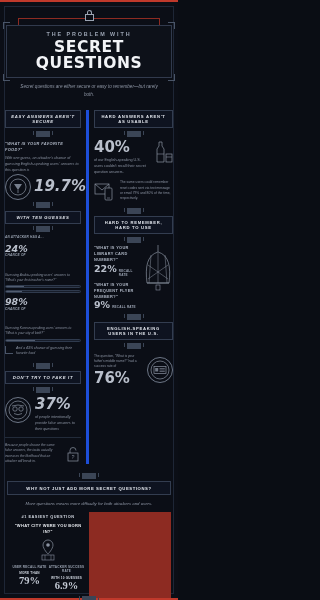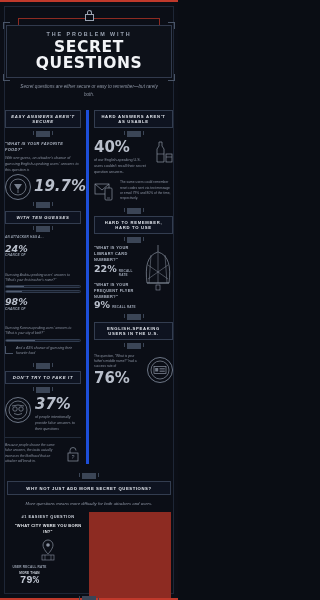--- a/index.html
+++ b/index.html
@@ -140,21 +140,21 @@
   .twoq { display:flex; margin-top:6px; position:relative; }
   .twoq > div { width:50%; padding:0 4px; }
   .redsep { position:absolute; left:50%; top:-2px; bottom:-6px; width:1px; background:#8d2b22; }
   .qnum { font-size:3.9px; font-weight:bold; letter-spacing:0.5px; color:#cfd5df; text-transform:uppercase; }
   .qtext { font-size:4px; font-weight:bold; color:#e8ebf0; line-height:1.6; margin-top:4px; letter-spacing:0.3px; }
 
   .rates { display:flex; margin-top:4px; }
   .rates > div { width:50%; }
   .rate-label { font-size:3.1px; font-weight:bold; color:#9aa3b2; line-height:1.5; letter-spacing:0.2px; text-transform:uppercase; }
   .rate-sub { font-size:3.1px; font-weight:bold; color:#cfd5df; letter-spacing:0.2px; margin-top:2px; text-transform:uppercase; }
-  .rate-val { font-size:10.5px; color:#c3c9d4; font-weight:bold; line-height:1.1; font-family:Liberation Mono, monospace; }
+  .rate-val { font-size:10.5px; color:#c3c9d4; font-weight:bold; line-height:1.1; font-family:Liberation Serif, serif; }
 
   .both-head {
     border:1px solid #333d50; font-size:3.8px; font-weight:bold;
     letter-spacing:0.5px; color:#e4e8ef; padding:3px 2px; margin-top:6px;
     display:inline-block; padding-left:8px; padding-right:8px; text-transform:uppercase;
   }
 
   svg { display:block; }
   .tiny { font-size:3.3px; color:#8a92a1; line-height:1.6; }
 </style>
@@ -425,20 +425,25 @@
         <rect x="4" y="16" width="12" height="5" fill="none" stroke="#8a92a1" stroke-width="0.6"></rect>
         <line x1="7" y1="16" x2="7" y2="21" stroke="#8a92a1" stroke-width="0.5"></line>
         <line x1="13" y1="16" x2="13" y2="21" stroke="#8a92a1" stroke-width="0.5"></line>
       </svg>
       <div class="rates">
         <div>
           <div class="rate-label">USER RECALL RATE</div>
           <div class="rate-sub">MORE THAN</div>
           <div class="rate-val">79%</div>
         </div>
+        <div>
+          <div class="rate-label">ATTACKER SUCCESS RATE</div>
+          <div class="rate-sub">WITH 10 GUESSES</div>
+          <div class="rate-val">6.9%</div>
+        </div>
       </div>
     </div>
 
     <div>
       <div class="qnum">#2 EASIEST QUESTION</div>
       <div class="qtext">"WHAT IS YOUR FATHER'S MIDDLE NAME?"</div>
       <svg width="16" height="22" viewBox="0 0 16 22" style="margin:3px auto 0">
         <rect x="1" y="1" width="14" height="20" fill="none" stroke="#8a92a1" stroke-width="0.7"></rect>
         <circle cx="8" cy="8" r="3" fill="none" stroke="#8a92a1" stroke-width="0.7"></circle>
         <path d="M3.5 18 q4.5 -6 9 0" fill="none" stroke="#8a92a1" stroke-width="0.7"></path>

